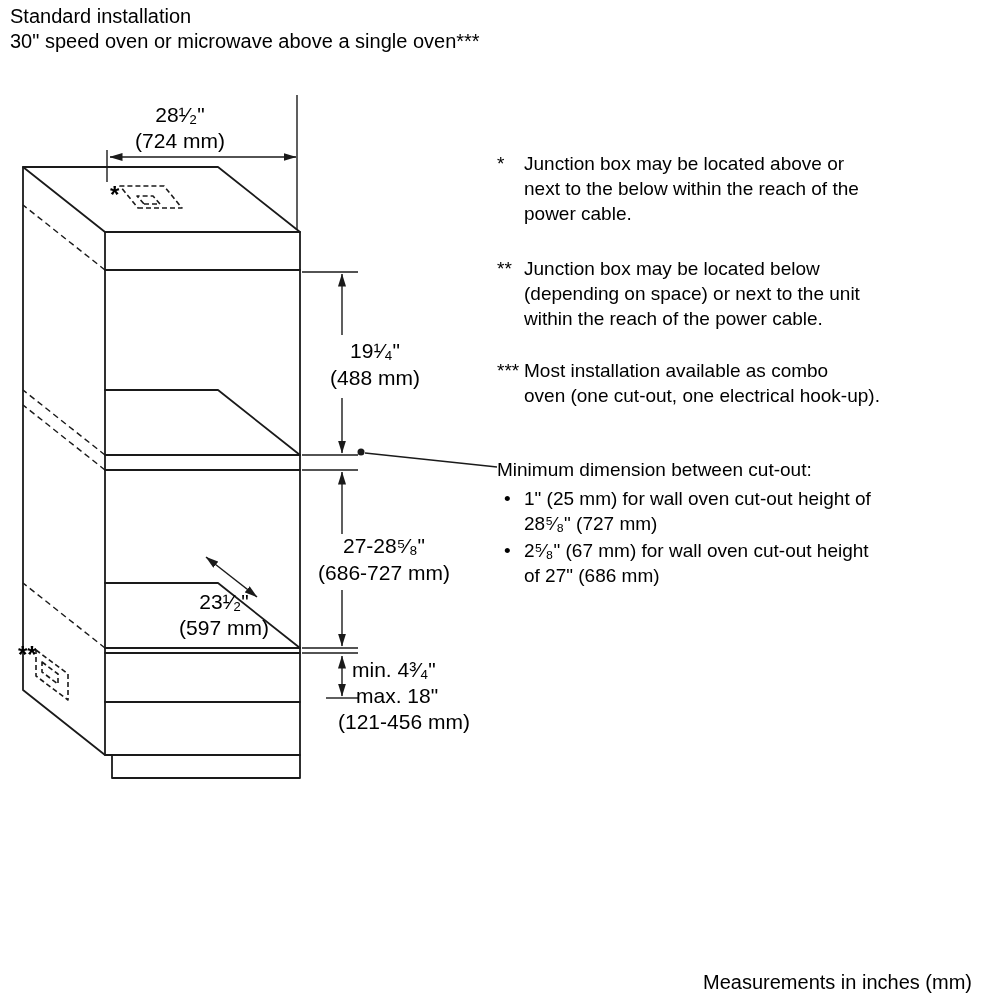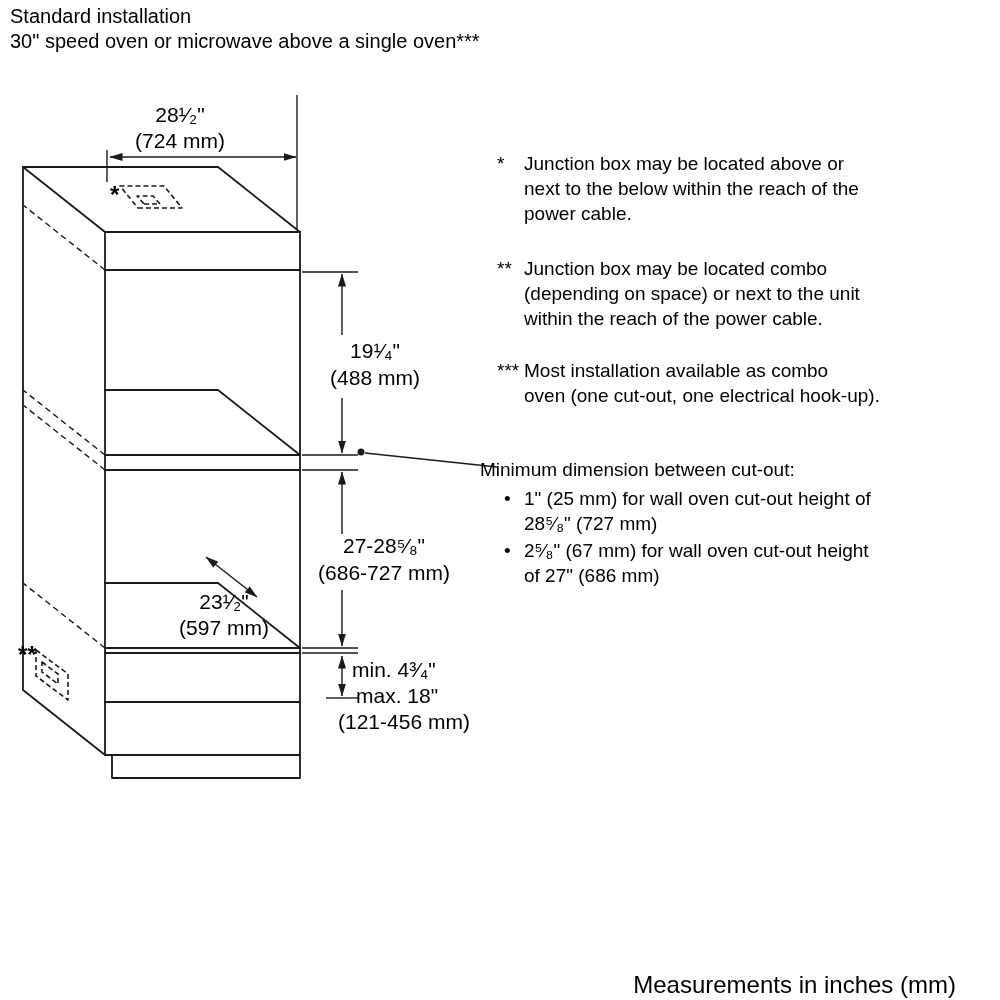--- a/index.html
+++ b/index.html
@@ -6,24 +6,24 @@
   .page{position:relative;width:1000px;height:1000px;background:#fff;
         font-family:"Liberation Sans",sans-serif;color:#000;overflow:hidden;}
   .title{position:absolute;left:10px;top:5px;font-size:20px;}
   .subtitle{position:absolute;left:10px;top:30px;font-size:20px;}
   svg.diagram{position:absolute;left:0;top:0;width:1000px;height:1000px;}
   svg.diagram text{font-family:"Liberation Sans",sans-serif;font-size:21px;fill:#000;}
   svg.diagram text.ast{font-size:24px;font-weight:700;}
   .note{position:absolute;left:497px;display:flex;font-size:19px;line-height:25px;}
   .nm{width:27px;flex:none;}
   .nt{white-space:pre-line;width:430px;}
-  .callout-heading{position:absolute;left:480px;top:457px;font-size:19px;line-height:25px;}
+  .callout-heading{position:absolute;left:497px;top:457px;font-size:19px;line-height:25px;}
   .bullet{position:absolute;left:504px;display:flex;font-size:19px;line-height:25px;}
   .bd{width:20px;flex:none;}
-  .footer{position:absolute;right:44px;top:971px;font-size:24px;}
+  .footer{position:absolute;right:28px;top:971px;font-size:20px;}
 </style>
 </head>
 <body>
 
 <div class="page">
 
   <div class="title">Standard installation</div>
   <div class="subtitle">30" speed oven or microwave above a single oven***</div>
 
   <svg class="diagram" viewBox="0 0 1000 1000">
@@ -106,21 +106,21 @@
   </svg>
 
   <div class="note" style="top:151px">
     <span class="nm">*</span>
     <span class="nt">Junction box may be located above or
 next to the below within the reach of the
 power cable.</span>
   </div>
   <div class="note" style="top:256px">
     <span class="nm">**</span>
-    <span class="nt">Junction box may be located combo
+    <span class="nt">Junction box may be located below
 (depending on space) or next to the unit
 within the reach of the power cable.</span>
   </div>
   <div class="note" style="top:358px">
     <span class="nm">***</span>
     <span class="nt">Most installation available as combo
 oven (one cut-out, one electrical hook-up).</span>
   </div>
 
   <div class="callout-heading">Minimum dimension between cut-out:</div>

